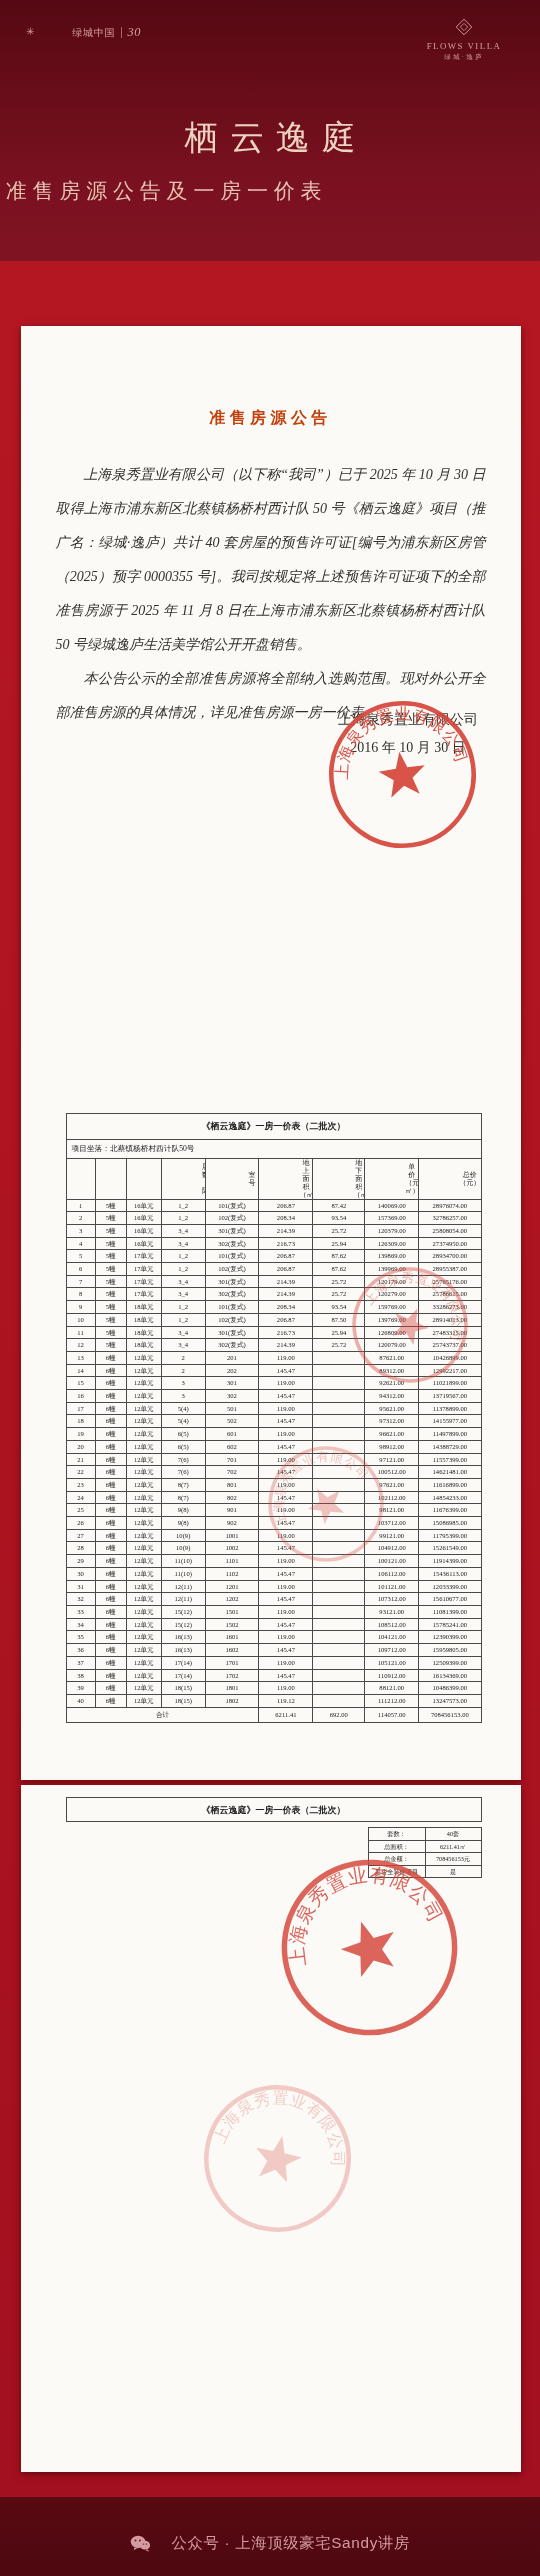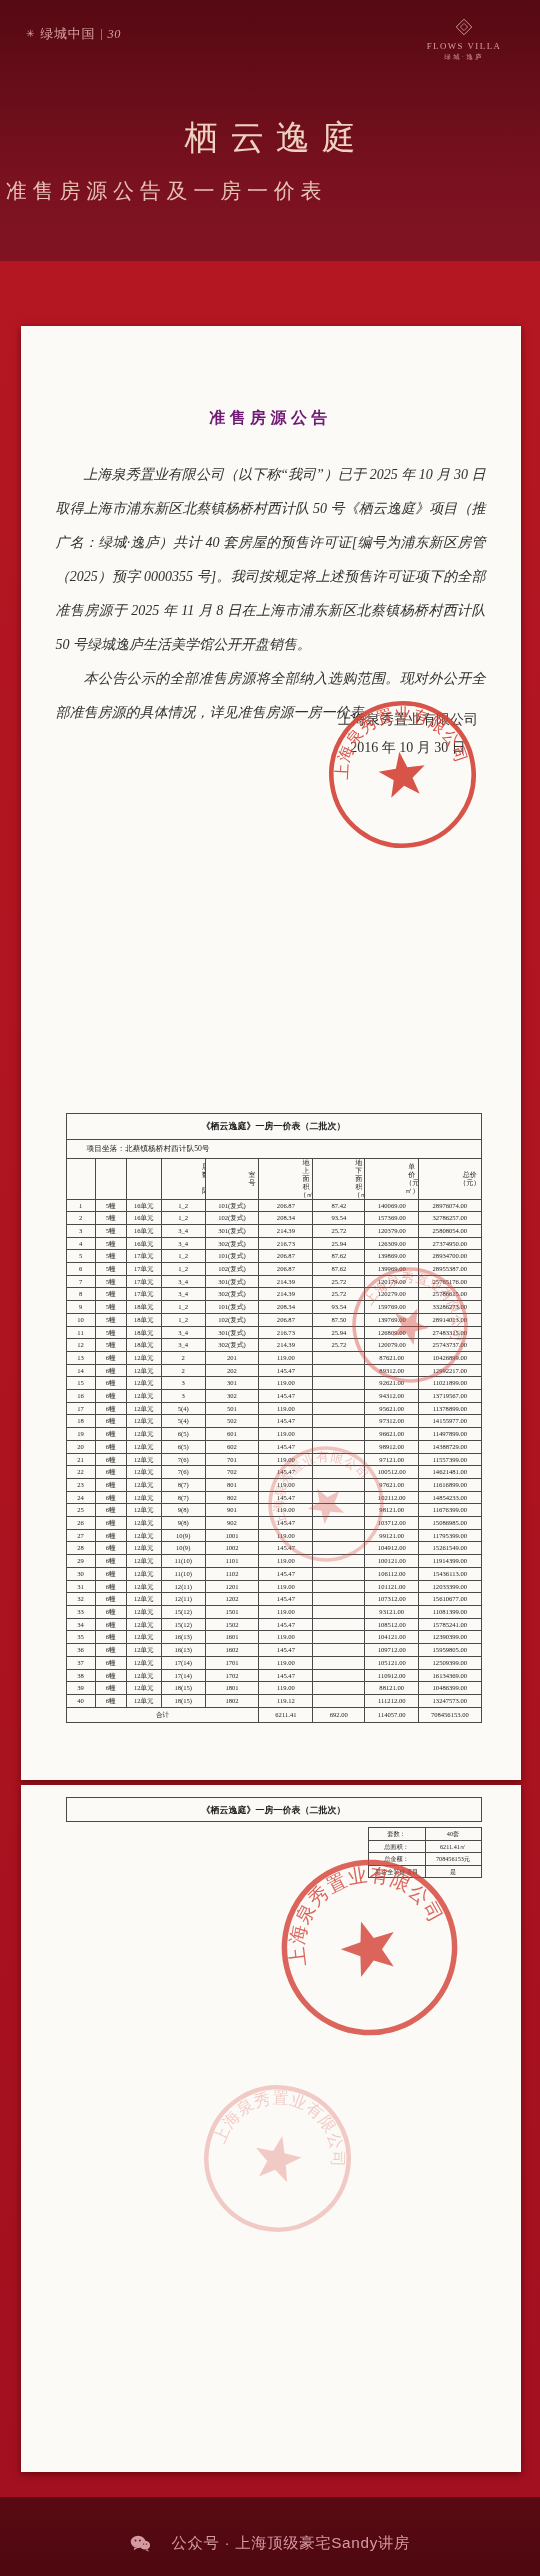--- a/index.html
+++ b/index.html
@@ -4,50 +4,50 @@
 <style>
   html,body{margin:0;padding:0;background:#3a060d;}
   .poster{
     position:relative;width:540px;height:2576px;overflow:hidden;
     font-family:"Liberation Serif","DejaVu Serif",serif;
     background:linear-gradient(180deg,#550912 0%,#7a1120 7%,#8a1726 15%,#7c1220 38%,#770f1e 86%,#5c0a13 96%,#4e0810 100%);
   }
   
   .logo-left{position:absolute;left:26px;top:25px;display:flex;align-items:center;gap:5.8px;color:#d8a0a0;}
   .logo-left .mark{font-size:10.2px;line-height:10.2px;}
-  .logo-left .bname{font-size:13px;letter-spacing:0.7px;font-family:"Liberation Sans",sans-serif;}
+  .logo-left .bname{font-size:10px;letter-spacing:0.7px;font-family:"Liberation Sans",sans-serif;margin-left:32px;}
   .logo-left .sep{width:0.7px;height:11px;background:rgba(216,160,160,.6);}
   .logo-left .anniv{font-size:12.4px;font-style:italic;letter-spacing:0.7px;}
   .logo-right{position:absolute;right:36px;top:16px;text-align:center;color:#d8a0a0;width:80px;}
   .logo-right svg{display:block;margin:0 auto 2.9px auto;}
   .logo-right .en{font-size:8.8px;letter-spacing:1.5px;}
   .logo-right .cn{font-size:6.6px;letter-spacing:2.2px;margin-top:2.2px;color:#c99;}
   .main-title{position:absolute;left:0;top:115px;width:100%;text-align:center;
     font-size:34px;letter-spacing:11.7px;text-indent:11.7px;color:#eed2c0;font-weight:400;}
   .main-subtitle{position:absolute;left:0;top:177px;width:100%;text-align:left;
     font-size:21px;letter-spacing:5.8px;text-indent:5.8px;color:#e6c1b2;font-weight:400;}
   
   .red-panel{position:absolute;left:0;top:261px;width:540px;height:2236px;
     background:linear-gradient(180deg,#b51722 0%,#ac131f 55%,#a31020 100%);}
   
   .page{position:absolute;left:20.5px;width:500px;background:#fbfaf7;box-shadow:0 1.5px 7.3px rgba(50,0,4,.55);color:#2d2b29;}
   .page1{top:326px;height:1454px;}
   .page2{top:1785px;height:687px;}
-  .doc-heading{padding-top:82px;text-align:center;font-size:16px;letter-spacing:4.4px;font-weight:600;color:#701a75;}
+  .doc-heading{padding-top:82px;text-align:center;font-size:16px;letter-spacing:4.4px;font-weight:600;color:#c2410c;}
   .doc-body{margin:29px 35px 0 35px;font-size:14px;line-height:34px;text-align:justify;color:#32302d;}
   .doc-body p{margin:0;text-indent:2em;font-style:italic;}
   .signature{position:absolute;left:285px;top:380px;width:205px;text-align:center;font-size:14px;line-height:28px;color:#32302d;}
   
   .stamp{position:absolute;color:#d6453a;pointer-events:none;}
   .stamp svg{display:block;}
   
   .tbl-wrap{position:absolute;left:45px;top:787px;width:416px;font-family:"Liberation Serif",serif;}
   .tbl-title{border:0.7px solid #4a4a4a;border-bottom:none;height:25px;line-height:25px;text-align:center;
     font-size:9px;font-weight:bold;color:#222;}
-  .tbl-loc{border:0.7px solid #4a4a4a;border-bottom:none;height:17.5px;line-height:17.5px;font-size:7.7px;padding-left:20px;color:#222;}
+  .tbl-loc{border:0.7px solid #4a4a4a;border-bottom:none;height:17.5px;line-height:17.5px;font-size:7.7px;padding-left:5px;color:#222;}
   table.price{width:100%;border-collapse:collapse;table-layout:fixed;}
   table.price th,table.price td{border:0.7px solid #4a4a4a;text-align:center;padding:0;color:#222;overflow:hidden;white-space:nowrap;}
   table.price th{font-size:7px;height:22px;font-weight:normal;line-height:8px;white-space:normal;padding-left:40px;}
   table.price td{font-size:6.6px;height:11.7px;line-height:11.7px;}
   table.price tr:last-child td{height:14.6px;line-height:14.6px;}
   
   .tbl-title2{position:absolute;left:45px;top:11.7px;width:416px;border:0.7px solid #4a4a4a;height:25px;line-height:25px;
     text-align:center;font-size:9px;font-weight:bold;color:#222;box-sizing:border-box;}
   table.summary{position:absolute;left:347px;top:42px;border-collapse:collapse;table-layout:fixed;width:107px;}
   table.summary td{border:0.7px solid #4a4a4a;font-size:6.2px;height:9.5px;line-height:9.5px;text-align:center;color:#222;

